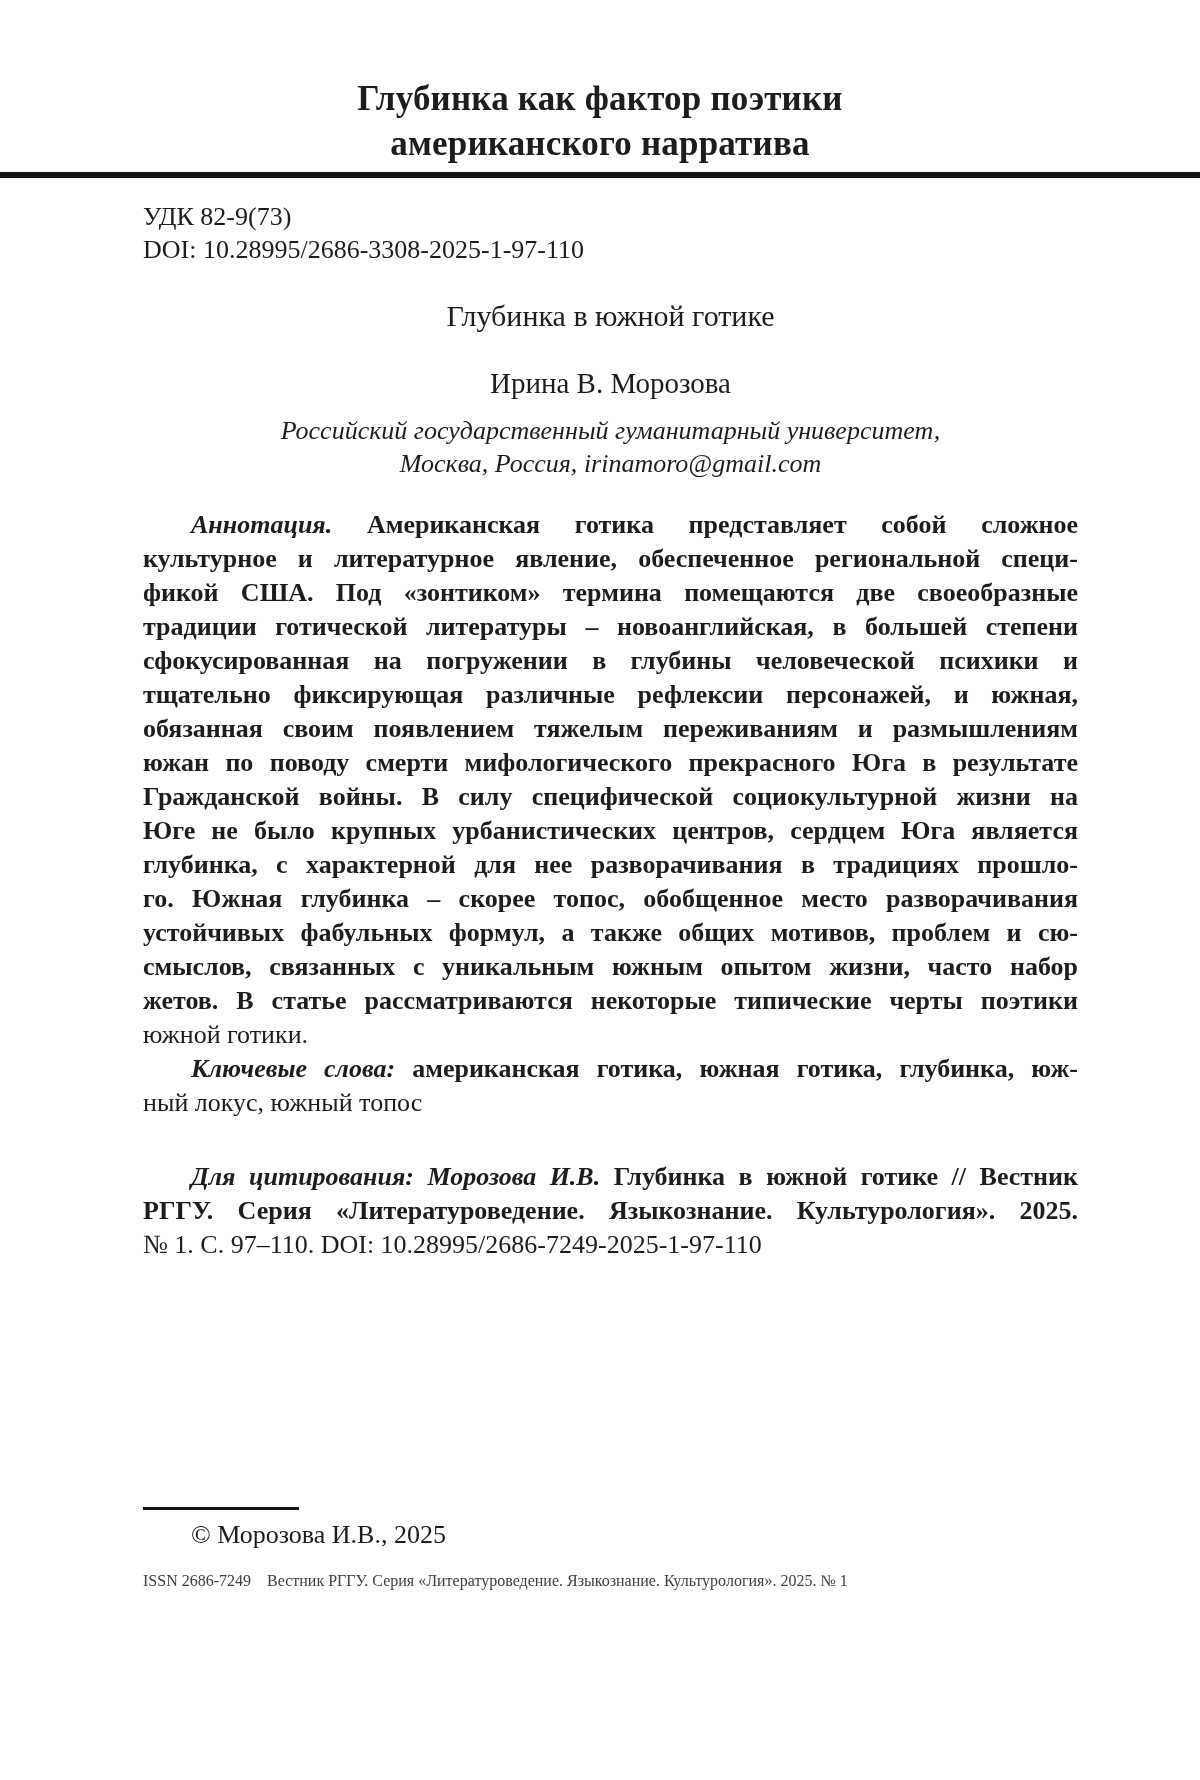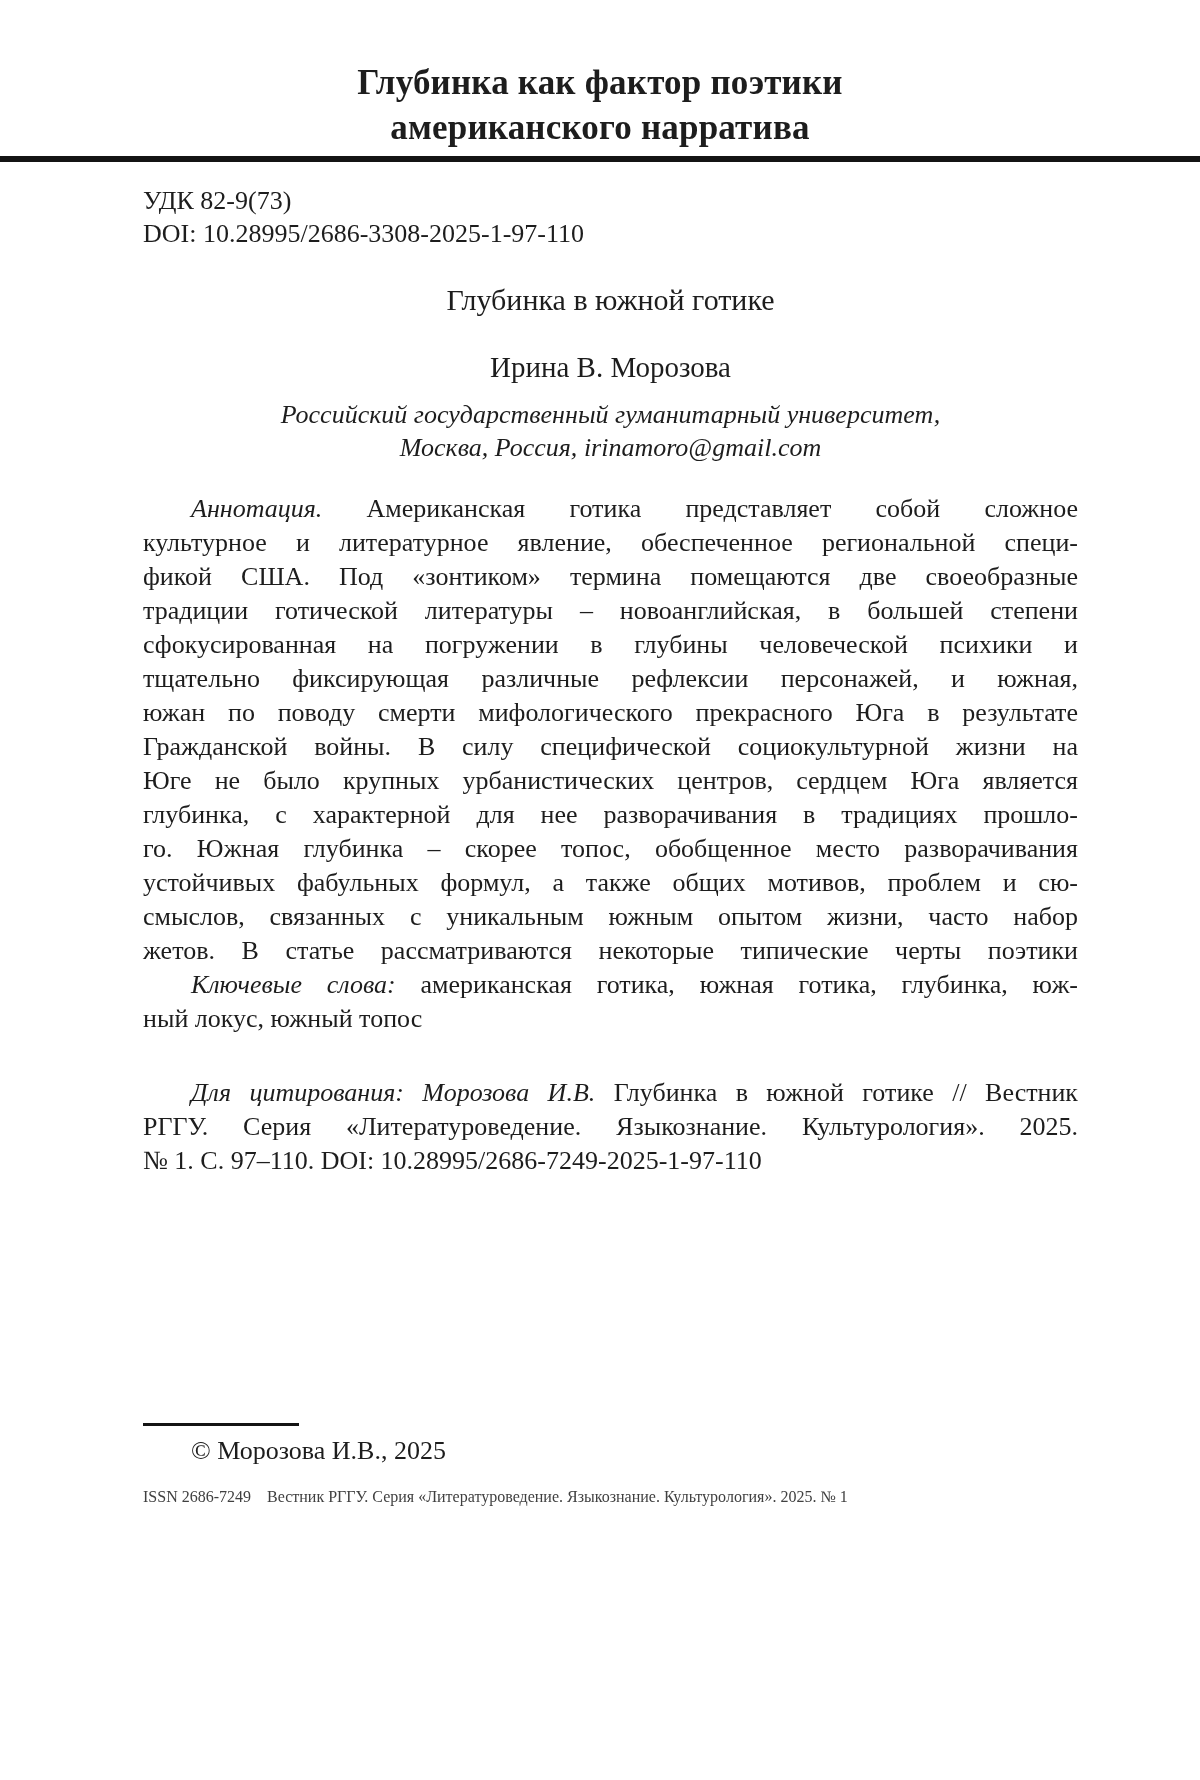--- a/index.html
+++ b/index.html
@@ -6,21 +6,21 @@
   html, body { margin: 0; padding: 0; }
   body {
     width: 1200px; height: 1780px;
     background: #ffffff;
     color: #1d1d1d;
     font-family: "Liberation Serif", "DejaVu Serif", serif;
     -webkit-font-smoothing: antialiased;
   }
   .page {
     width: 1200px; height: 1780px;
-    padding-top: 60px;
+    padding-top: 76px;
     overflow: hidden;
     background: #ffffff;
   }
   .main-title {
     text-align: center;
     font-weight: bold;
     font-size: 35px;
     line-height: 45px;
     letter-spacing: 0.2px;
   }
@@ -58,21 +58,21 @@
     font-style: italic;
     font-size: 26px;
     line-height: 33px;
   }
   .abstract, .keywords, .citation {
     font-size: 26px;
     line-height: 34px;
   }
   .abstract { margin-top: 28px; }
   .citation { margin-top: 40px; }
-  .jline { text-align: justify; text-align-last: justify; white-space: normal; }
+  .jline { text-align: justify; text-align-last: justify; white-space: normal; font-weight: bold; }
   .lline { text-align: left; text-align-last: left; }
   .indent { text-indent: 48px; }
   .it { font-style: italic; }
   .copyright-rule {
     margin-top: 245px;
     width: 156px;
     border-top: 3px solid #141414;
     height: 0;
   }
   .copyright {
@@ -123,28 +123,30 @@
     <div class="abstract">
       <div class="jline indent">
         <span class="it">Аннотация.</span>
         <span>Американская готика представляет собой сложное</span>
       </div>
       <div class="jline">культурное и литературное явление, обеспеченное региональной специ-</div>
       <div class="jline">фикой США. Под «зонтиком» термина помещаются две своеобразные</div>
       <div class="jline">традиции готической литературы – новоанглийская, в большей степени</div>
       <div class="jline">сфокусированная на погружении в глубины человеческой психики и</div>
       <div class="jline">тщательно фиксирующая различные рефлексии персонажей, и южная,</div>
+      <div class="jline">обязанная своим появлением тяжелым переживаниям и размышлениям</div>
       <div class="jline">южан по поводу смерти мифологического прекрасного Юга в результате</div>
       <div class="jline">Гражданской войны. В силу специфической социокультурной жизни на</div>
       <div class="jline">Юге не было крупных урбанистических центров, сердцем Юга является</div>
       <div class="jline">глубинка, с характерной для нее разворачивания в традициях прошло-</div>
       <div class="jline">го. Южная глубинка – скорее топос, обобщенное место разворачивания</div>
       <div class="jline">устойчивых фабульных формул, а также общих мотивов, проблем и сю-</div>
       <div class="jline">смыслов, связанных с уникальным южным опытом жизни, часто набор</div>
       <div class="jline">жетов. В статье рассматриваются некоторые типические черты поэтики</div>
+      <div class="lline">южной готики.</div>
     </div>
 
     <div class="keywords">
       <div class="jline indent">
         <span class="it">Ключевые слова:</span>
         <span>американская готика, южная готика, глубинка, юж-</span>
       </div>
       <div class="lline">ный локус, южный топос</div>
     </div>
 

